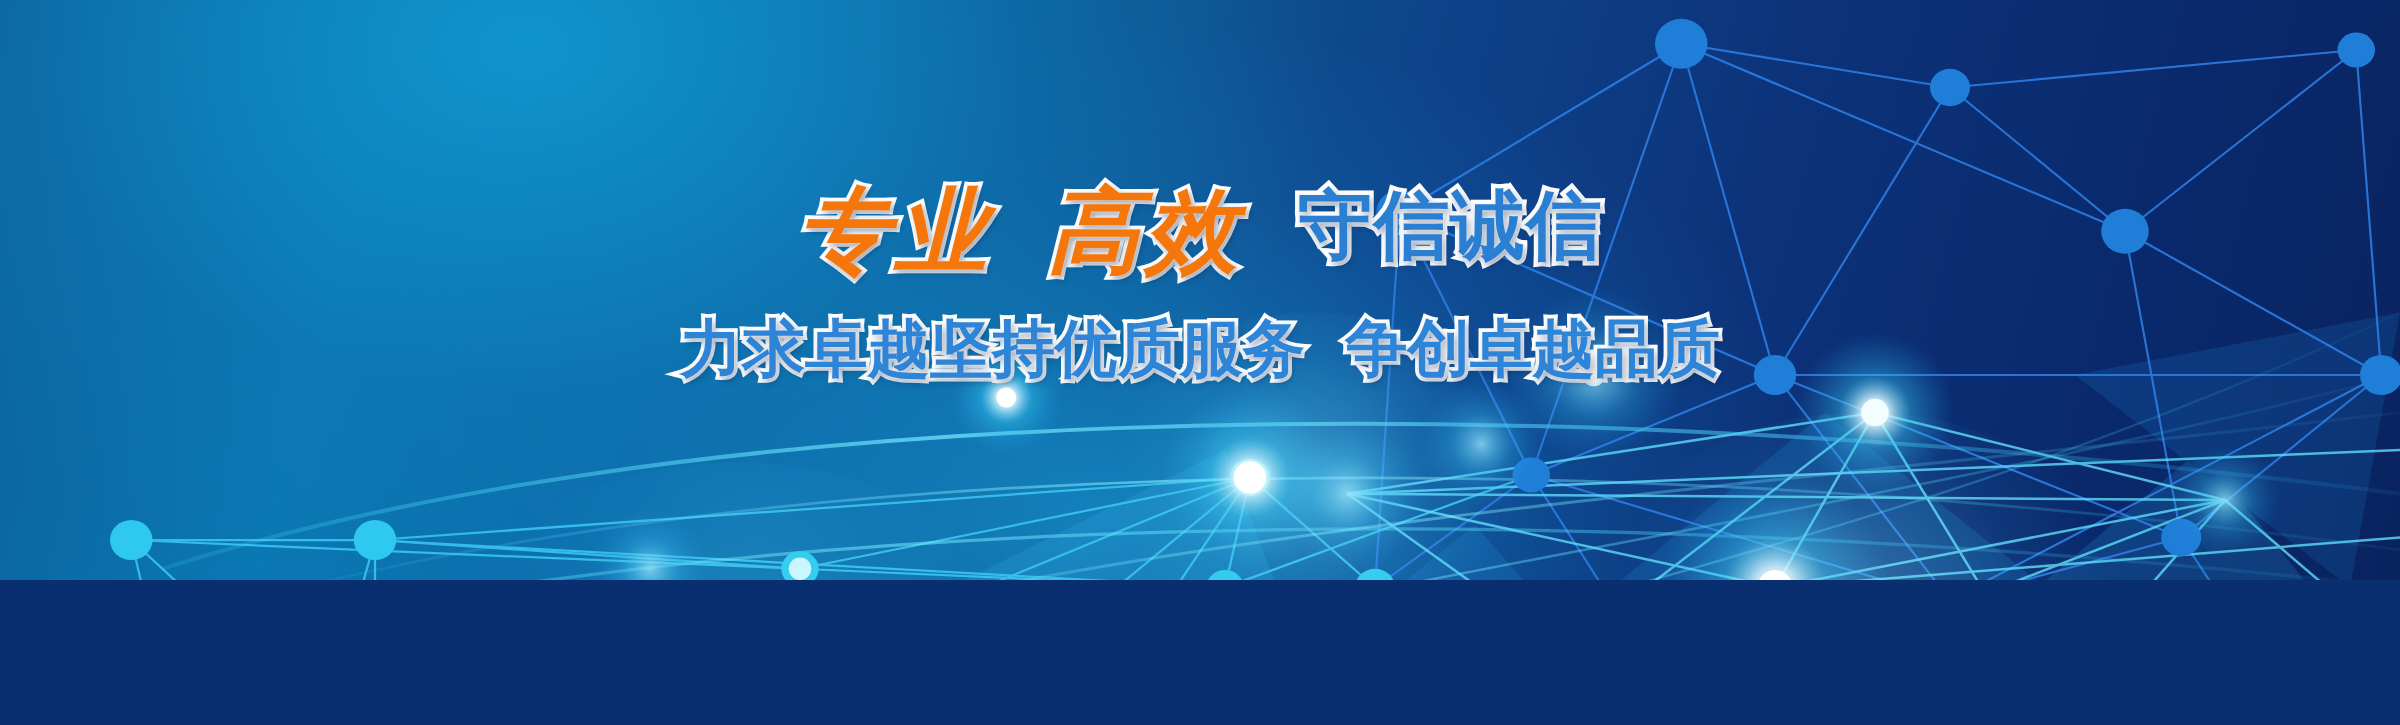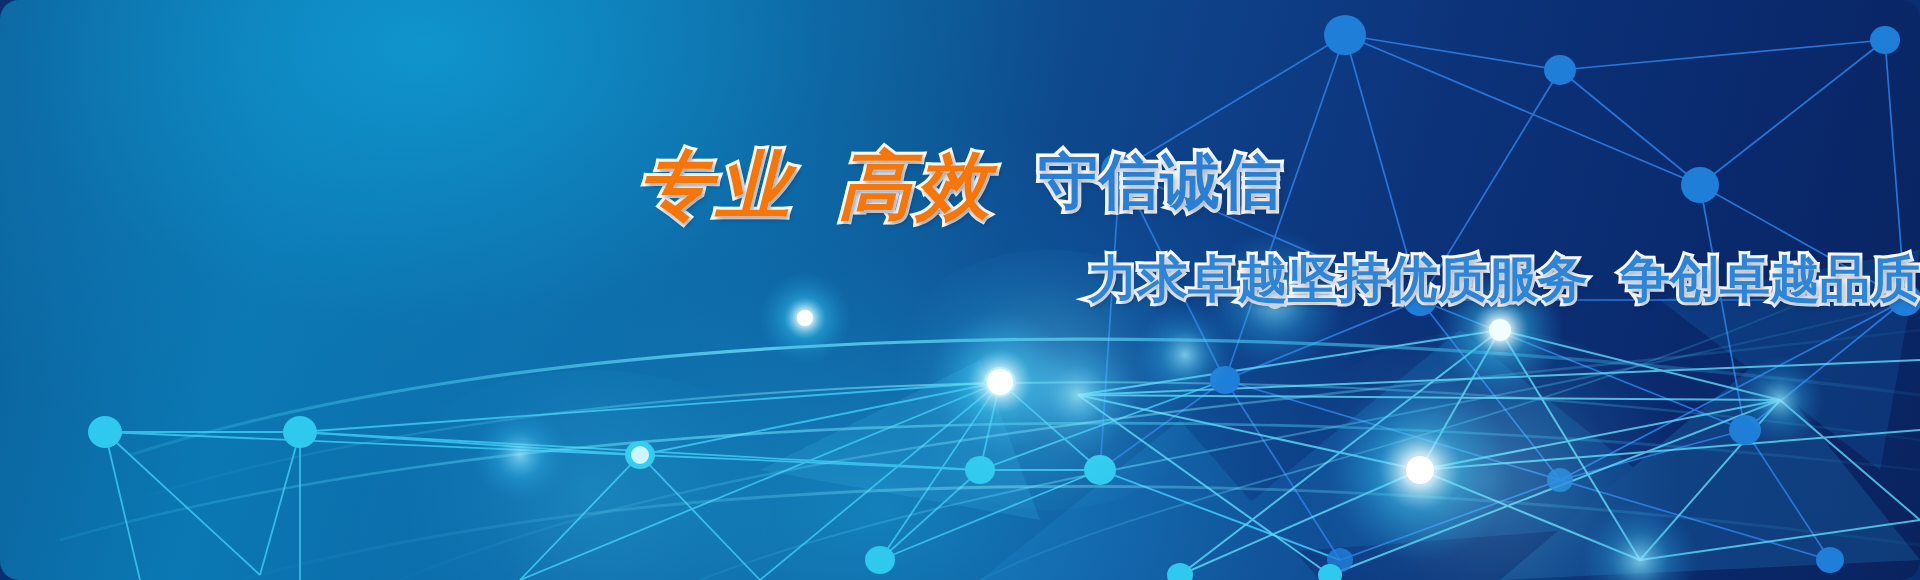--- a/index.html
+++ b/index.html
@@ -6,36 +6,35 @@
 
   html, body {
     width:1920px; height:580px;
     overflow:hidden;
     background:#0a2f70;
     font-family:"DejaVu Sans", sans-serif;
   }
 
   #banner {
     position:relative;
-    width:1920px; height:580px;
+    width:1920px; height:464px;
     overflow:hidden;
     
     background:
       radial-gradient(ellipse 900px 620px at 22% 8%,  rgba(16,150,205,0.95) 0%, rgba(14,120,180,0.45) 45%, rgba(0,0,0,0) 72%),
       radial-gradient(ellipse 760px 520px at 46% 88%, rgba(24,170,225,0.55) 0%, rgba(18,120,190,0.22) 50%, rgba(0,0,0,0) 76%),
       linear-gradient(105deg,
         #0c5f98 0%,
         #0a78b4 16%,
         #0c6ba8 30%,
         #0d5592 44%,
         #0e4189 58%,
         #0c3279 72%,
         #0a2a6e 85%,
         #09235f 100%);
-    border-radius: 19px;
   }
 
   
   #net { position:absolute; inset:0; width:1920px; height:580px; }
 
   
   .glow {
     position:absolute;
     border-radius:50%;
     pointer-events:none;
@@ -89,21 +88,20 @@
     vertical-align:middle;
     position:relative;
     top:-4px;
   }
 
   #subline {
     display:block;
     margin-top:14px;
     white-space:nowrap;
     height:60px;
-    text-align:right;
   }
 
   .sub {
     font-family:"DejaVu Sans", sans-serif;
     font-size:50px;
     font-weight:bold;
     letter-spacing:0px;
     color:#2E84D6;
     -webkit-text-stroke:6px #ffffff;
     paint-order:stroke fill;

